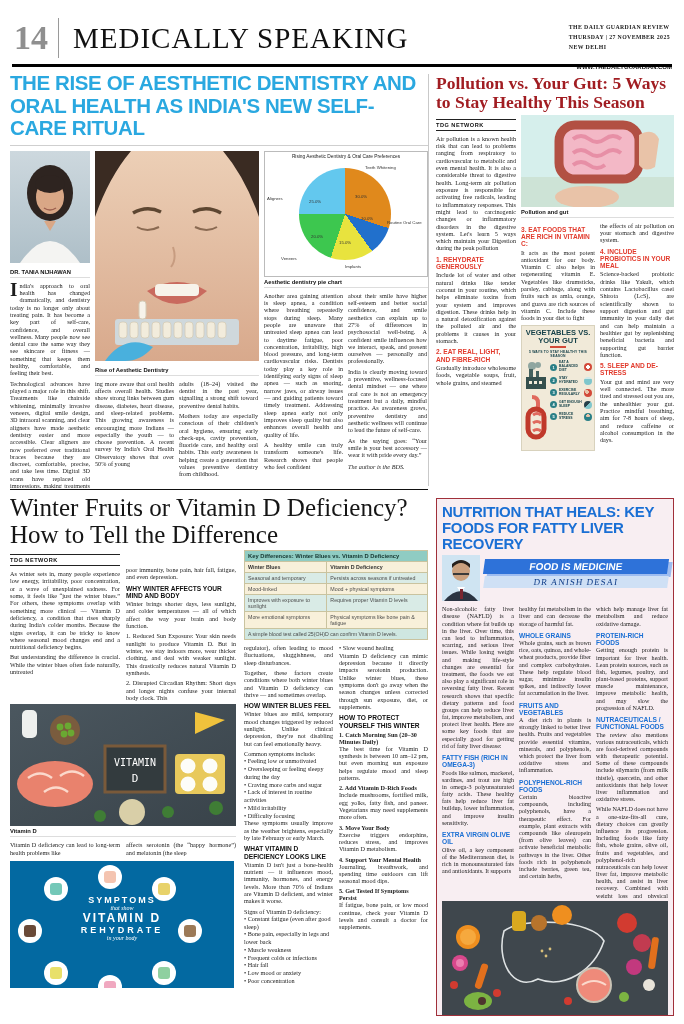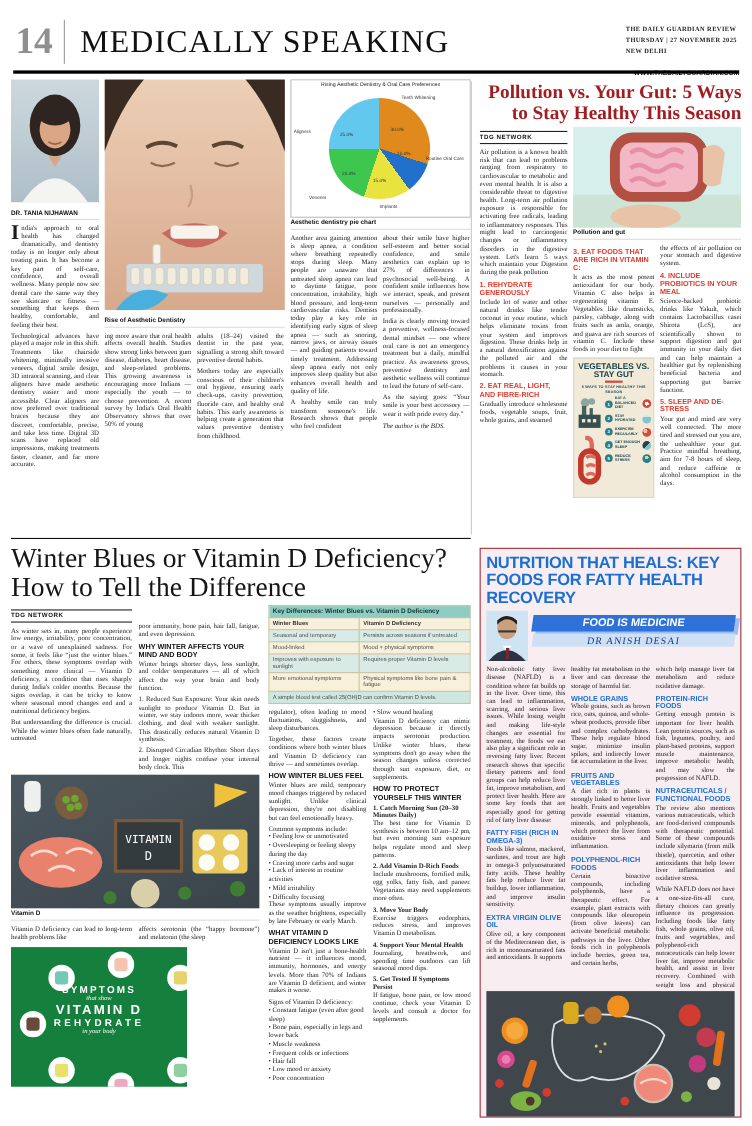--- a/index.html
+++ b/index.html
@@ -34,21 +34,21 @@
   .den-cols{display:flex;gap:5px;overflow:hidden;}
   .den-cols>div{width:79px;overflow:hidden;}
   .dropcap::first-letter{float:left;font-size:19px;line-height:15px;font-weight:bold;padding-right:2px;}
   .chart-box{position:relative;width:162px;height:124px;border:1px solid #bbb;background:#fff;}
   .chart-title{position:absolute;left:0;right:0;top:2px;text-align:center;font:4.8px "Liberation Sans",sans-serif;color:#222;}
   .pie{position:absolute;left:34px;top:16px;width:92px;height:92px;border-radius:50%;
        background:conic-gradient(#e0891c 0 108deg,#2170cc 108deg 144deg,#e8e33e 144deg 198deg,#3dc74f 198deg 270deg,#63c8ee 270deg 360deg);}
   .plab{position:absolute;font:4.3px "Liberation Sans",sans-serif;color:#333;white-space:nowrap;}
   
   .pollution{position:absolute;left:436px;top:74px;width:238px;height:414px;overflow:hidden;}
-  .pol-head{font:bold 17.5px "Liberation Serif",serif;color:#a11d22;line-height:1.08;margin-bottom:3px;text-align:right;}
+  .pol-head{font:bold 17.5px "Liberation Serif",serif;color:#a11d22;line-height:1.08;margin-bottom:3px;}
   .pol-body{display:flex;gap:5px;overflow:hidden;height:368px;}
   .pol-c1{width:80px;flex:none;overflow:hidden;}
   .pol-right{width:153px;flex:none;}
   .pol-sub{display:flex;gap:5px;overflow:hidden;}
   .pol-sub>div{width:74px;overflow:hidden;}
   .gutimg{width:153px;height:92px;display:block;}
   
   .ig{background:#f1ead9;border:1px solid #d8d2bd;padding:3px 2px;margin-top:3px;}
   .ig-title{font:800 7.5px "Liberation Sans",sans-serif;color:#17424a;text-align:center;line-height:1.05;}
   .ig-bar{width:16px;height:2px;background:#d24a38;margin:2px auto;}
@@ -71,21 +71,21 @@
   .w2>div{width:110px;overflow:hidden;}
   .w2r{display:flex;gap:6px;overflow:hidden;}
   .w2r>div{width:89px;overflow:hidden;}
   .wtab{width:100%;border-collapse:collapse;margin-bottom:4px;}
   .wtab td,.wtab th{border:1px solid #c9c39f;font:5.3px "Liberation Sans",sans-serif;color:#4c4c4c;padding:2px 3px;text-align:left;vertical-align:top;}
   .wtab .t-title{background:#8fccc3;font-weight:bold;font-size:5.8px;color:#14342f;}
   .wtab th{background:#f8f0da;font-weight:bold;color:#333;}
   .wtab .r-teal td{background:#d9ebe6;} .wtab .r-cream td{background:#f8f0da;}
   .wtab .t-foot{background:#cfe7e1;font-size:5.2px;}
   .vitdimg{width:226px;height:122px;display:block;}
-  .pinkinfo{position:relative;width:160px;height:142px;background:#15803d;margin:2px 0;overflow:hidden;}
+  .pinkinfo{position:relative;width:224px;height:142px;background:#0369a1;margin:2px 0;overflow:hidden;}
   .pk-c{position:absolute;width:24px;height:24px;border-radius:50%;background:#fff;display:flex;align-items:center;justify-content:center;}
   .pk-d{width:12px;height:12px;border-radius:3px;}
   .pk-text{position:absolute;left:0;right:0;top:34px;text-align:center;color:#fff;line-height:1.2;}
   .pk-l1{font:bold 9px "Liberation Sans",sans-serif;letter-spacing:2px;}
   .pk-l2,.pk-l5{font:italic 6px "Liberation Serif",serif;}
   .pk-l3{font:bold 12px "Liberation Sans",sans-serif;letter-spacing:2px;}
   .pk-l4{font:bold 9px "Liberation Sans",sans-serif;letter-spacing:3px;}
   
   .liver{position:absolute;left:436px;top:498px;width:238px;height:518px;background:#f8eef2;border:1px solid #a0303a;
          padding:5px;box-sizing:border-box;overflow:hidden;}
@@ -114,20 +114,21 @@
       <div>THURSDAY | 27 NOVEMBER 2025</div>
       <div>NEW DELHI</div>
     </div>
     <div class="mh-site">WWW.THEDAILYGUARDIAN.COM</div>
   </div>
   <div class="rule-top"></div>
   <div class="vline"></div>
   <div class="hr-mid"></div>
 
   <div class="dentistry">
+    <div class="den-head">THE RISE OF AESTHETIC DENTISTRY AND ORAL HEALTH AS INDIA'S NEW SELF-CARE RITUAL</div>
     <div class="den-body">
 
       <div class="den-g1">
         <svg class="img" width="80" height="112" viewBox="0 0 80 112">
           <defs>
               <linearGradient id="pg" x1="0" y1="0" x2="0" y2="1">
                 <stop offset="0" stop-color="#cdd8de"></stop>
                 <stop offset="1" stop-color="#aebfc8"></stop>
               </linearGradient>
             </defs>
@@ -245,21 +246,21 @@
           <ellipse cx="66" cy="82" rx="32" ry="11" fill="#e9c3a8"></ellipse>
           <path d="M118,20 q14,-8 20,4 l-4,28 q-10,6 -16,-2 Z" fill="#e9c3a8"></path>
         </svg>
         <div class="cap">Pollution and gut</div>
         <div class="pol-sub">
           <div>
             <div class="sh red">3. EAT FOODS THAT ARE RICH IN VITAMIN C:</div>
             <p class="jp">It acts as the most potent antioxidant for our body. Vitamin C also helps in regenerating vitamin E. Vegetables like drumsticks, parsley, cabbage, along with fruits such as amla, orange, and guava are rich sources of vitamin C. Include these foods in your diet to fight</p>
             <div class="ig">
               <div class="ig-title">VEGETABLES VS.</div>
-              <div class="ig-title">STAY GUT</div>
+              <div class="ig-title">YOUR GUT</div>
               <div class="ig-bar"></div>
               <div class="ig-sub">5 WAYS TO STAY HEALTHY THIS SEASON</div>
               <div class="ig-grid">
                 <div class="ig-art">
                   <svg width="24" height="30" viewBox="0 0 24 30">
                     <circle cx="8" cy="5" r="4" fill="#8fa6a0"></circle>
                       <circle cx="14" cy="4" r="3" fill="#8fa6a0"></circle>
                     <rect x="5" y="8" width="4" height="10" fill="#44625f"></rect>
                       <rect x="12" y="10" width="3" height="8" fill="#44625f"></rect>
                     <rect x="2" y="16" width="20" height="12" fill="#35504e"></rect>
@@ -309,21 +310,21 @@
             <p class="jp">Science-backed probiotic drinks like Yakult, which contains Lactobacillus casei Shirota (LcS), are scientifically shown to support digestion and gut immunity in your daily diet and can help maintain a healthier gut by replenishing beneficial bacteria and supporting gut barrier function.</p>
             <div class="sh red">5. SLEEP AND DE-STRESS</div>
             <p class="jp">Your gut and mind are very well connected. The more tired and stressed out you are, the unhealthier your gut. Practice mindful breathing, aim for 7-8 hours of sleep, and reduce caffeine or alcohol consumption in the days.</p>
           </div>
         </div>
       </div>
     </div>
   </div>
 
   <div class="winter">
-    <div class="win-head">Winter Blues or Vitamin D Deficiency? How to Tell the Difference</div>
+    <div class="win-head">Winter Fruits or Vitamin D Deficiency? How to Tell the Difference</div>
     <div class="win-body">
       <div class="win-left">
         <div class="w2">
           <div>
             <div class="byline">TDG NETWORK</div>
             <p class="jp">As winter sets in, many people experience low energy, irritability, poor concentration, or a wave of unexplained sadness. For some, it feels like “just the winter blues.” For others, these symptoms overlap with something more clinical — Vitamin D deficiency, a condition that rises sharply during India's colder months. Because the signs overlap, it can be tricky to know where seasonal mood changes end and a nutritional deficiency begins.</p>
             <p class="jp">But understanding the difference is crucial. While the winter blues often fade naturally, untreated</p>
           </div>
           <div>
             <p class="jp" style="margin-top:16px">poor immunity, bone pain, hair fall, fatigue, and even depression.</p>
@@ -477,21 +478,21 @@
             <p class="jp">Journaling, breathwork, and spending time outdoors can lift seasonal mood dips.</p>
             <p class="pt">5. Get Tested If Symptoms Persist</p>
             <p class="jp">If fatigue, bone pain, or low mood continue, check your Vitamin D levels and consult a doctor for supplements.</p>
           </div>
         </div>
       </div>
     </div>
   </div>
 
   <div class="liver">
-    <div class="liv-head">NUTRITION THAT HEALS: KEY FOODS FOR FATTY HEALTH RECOVERY</div>
+    <div class="liv-head">NUTRITION THAT HEALS: KEY FOODS FOR FATTY LIVER RECOVERY</div>
     <div class="liv-author">
       <svg width="38" height="46" viewBox="0 0 38 46">
         <rect width="38" height="46" fill="#cfe4f2"></rect>
         <ellipse cx="19" cy="16" rx="9" ry="10" fill="#caa07e"></ellipse>
         <path d="M10,13 Q19,3 28,13 L28,9 Q19,1 10,9 Z" fill="#26201c"></path>
         <rect x="11" y="18" width="16" height="2" fill="#3a3a3a"></rect>
         <path d="M2,46 Q19,26 36,46 Z" fill="#2b3442"></path>
         <path d="M15,32 L19,38 L23,32 Z" fill="#fff"></path>
         <rect x="18" y="34" width="3" height="10" fill="#7a2630"></rect>
       </svg>

